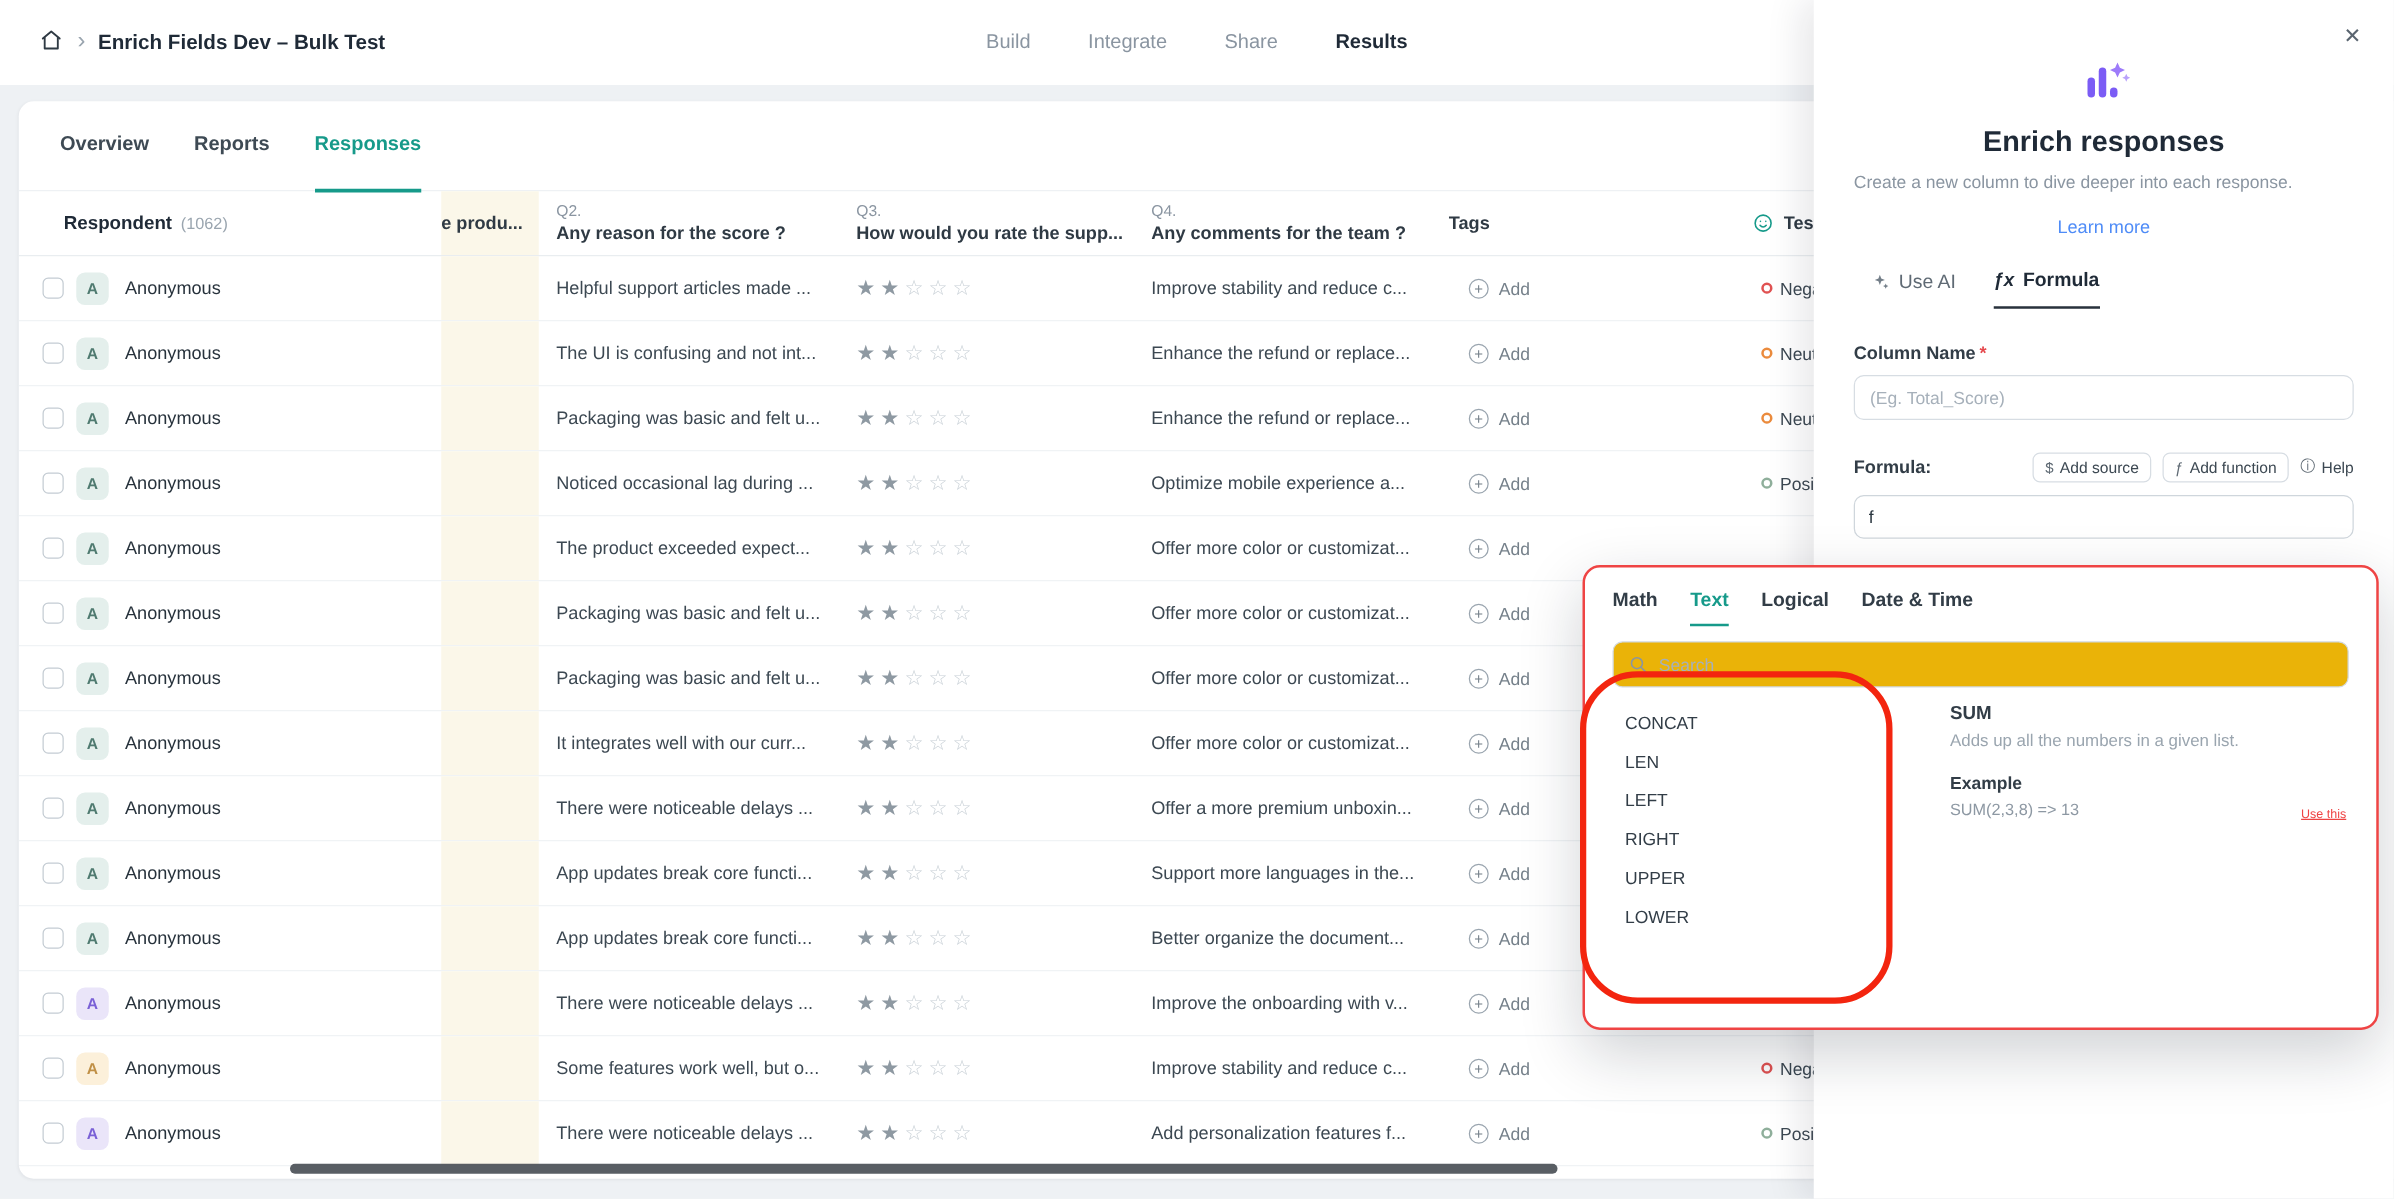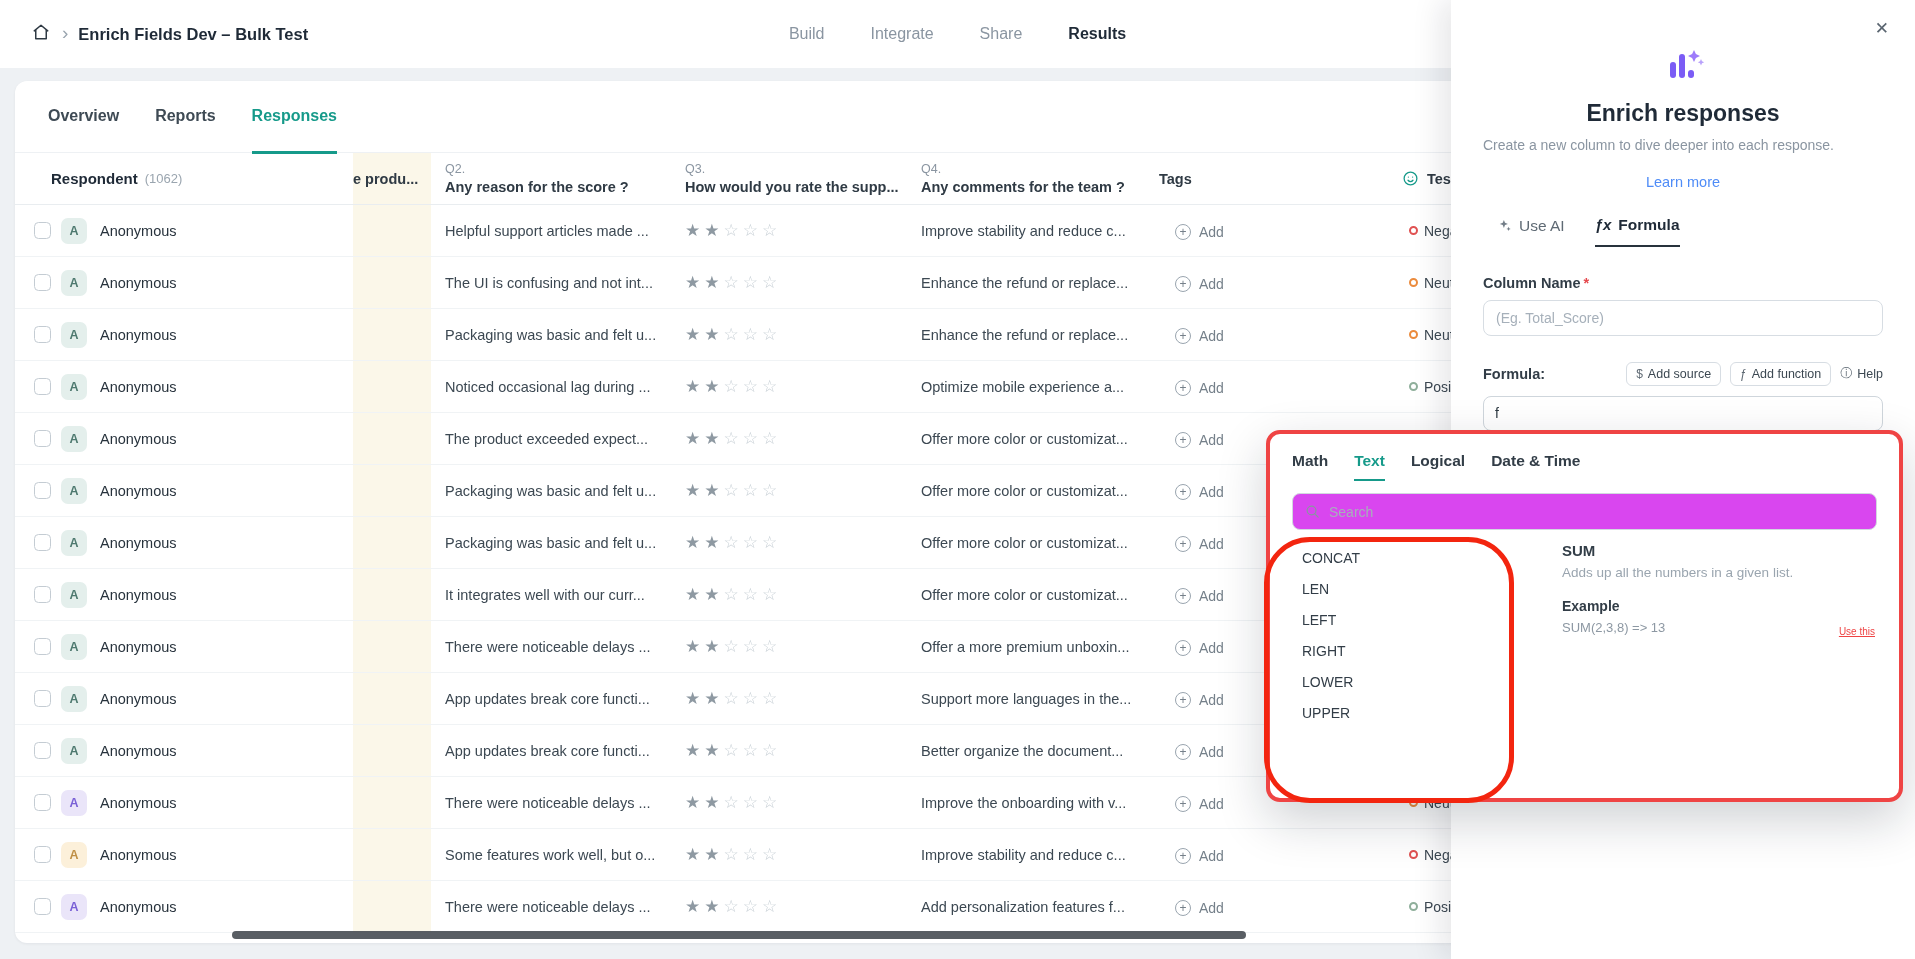--- a/index.html
+++ b/index.html
@@ -80,25 +80,25 @@
   input::placeholder{color:#a6b0ba}
   .formula-row{margin-top:26px;display:flex;align-items:center}
   .formula-label{font-size:14.5px;font-weight:bold;color:#323d47}
   .formula-actions{margin-left:auto;display:flex;align-items:center;gap:9px}
   .pill-btn{display:inline-flex;align-items:center;gap:5px;border:1px solid #d7dde3;border-radius:6px;padding:4px 9px;font-size:12.5px;color:#3c4852;background:#fff;cursor:pointer;white-space:nowrap}
   .pill-ic{font-size:12px;color:#5f6a74}
   .help-btn{display:inline-flex;align-items:center;gap:5px;font-size:12.5px;color:#3c4852;cursor:pointer}
   .formula-input{margin-top:10px;width:100%;height:35px;border:1px solid #cfd6dc;border-radius:8px;padding:0 11px;font-size:14px;color:#2b3740;display:flex;align-items:center}
 
   
-  .fn-popup{position:absolute;left:1266px;top:430px;width:637px;height:372px;background:#fff;border:4px solid #ef4444;border-radius:14px;box-shadow:0 18px 50px rgba(16,24,40,.20);z-index:20;padding:18px 22px}
+  .fn-popup{position:absolute;left:1266px;top:452px;width:637px;height:372px;background:#fff;border:2px solid #ef4444;border-radius:14px;box-shadow:0 18px 50px rgba(16,24,40,.20);z-index:20;padding:18px 22px}
   .fn-tabs{display:flex;gap:26px}
   .fn-tab{font-size:15.5px;font-weight:bold;color:#323d47;padding-bottom:9px;cursor:pointer;white-space:nowrap}
   .fn-tab.active{color:#169a8a;border-bottom:2.5px solid #169a8a}
-  .fn-search{margin-top:12px;display:flex;align-items:center;gap:9px;height:37px;border:1px solid #d2d9df;border-radius:8px;padding:13px 12px;background:#d946ef}
+  .fn-search{margin-top:12px;display:flex;align-items:center;gap:9px;height:37px;border:1px solid #d2d9df;border-radius:8px;padding:13px 12px;background:#eab308}
   .fn-search input{border:none;outline:none;flex:1;font-size:14px;font-family:inherit;color:#2b3740;background:transparent}
   .fn-body{display:flex;margin-top:12px}
   .fn-list{width:250px;display:flex;flex-direction:column}
   .fn-item{padding:7.5px 10px;font-size:14px;color:#323d47;border-radius:6px;cursor:pointer}
   .fn-detail{flex:1;padding-left:20px;position:relative}
   .fn-name{font-size:15px;font-weight:bold;color:#323d47}
   .fn-desc{margin-top:6px;font-size:13.5px;color:#9aa5af}
   .fn-example-label{margin-top:18px;font-size:14px;font-weight:bold;color:#323d47}
   .fn-example{margin-top:6px;font-size:13px;color:#8d98a3}
   .use-this{position:absolute;right:2px;top:84px;font-size:10px;font-weight:normal;color:#ef4444;text-decoration:underline;cursor:pointer}
@@ -705,22 +705,22 @@
           </svg>
       </span>
       <input type="text" placeholder="Search" style="">
     </div>
     <div class="fn-body">
       <div class="fn-list">
           <div class="fn-item">CONCAT</div>
           <div class="fn-item">LEN</div>
           <div class="fn-item">LEFT</div>
           <div class="fn-item">RIGHT</div>
+          <div class="fn-item">UPPER</div>
           <div class="fn-item">LOWER</div>
-          <div class="fn-item">UPPER</div>
         </div>
       <div class="fn-detail">
         <div class="fn-name">SUM</div>
         <div class="fn-desc">Adds up all the numbers in a given list.</div>
         <div class="fn-example-label">Example</div>
         <div class="fn-example">SUM(2,3,8) =&gt; 13</div>
         <span class="use-this">Use this</span>
       </div>
     </div>
   </div>

